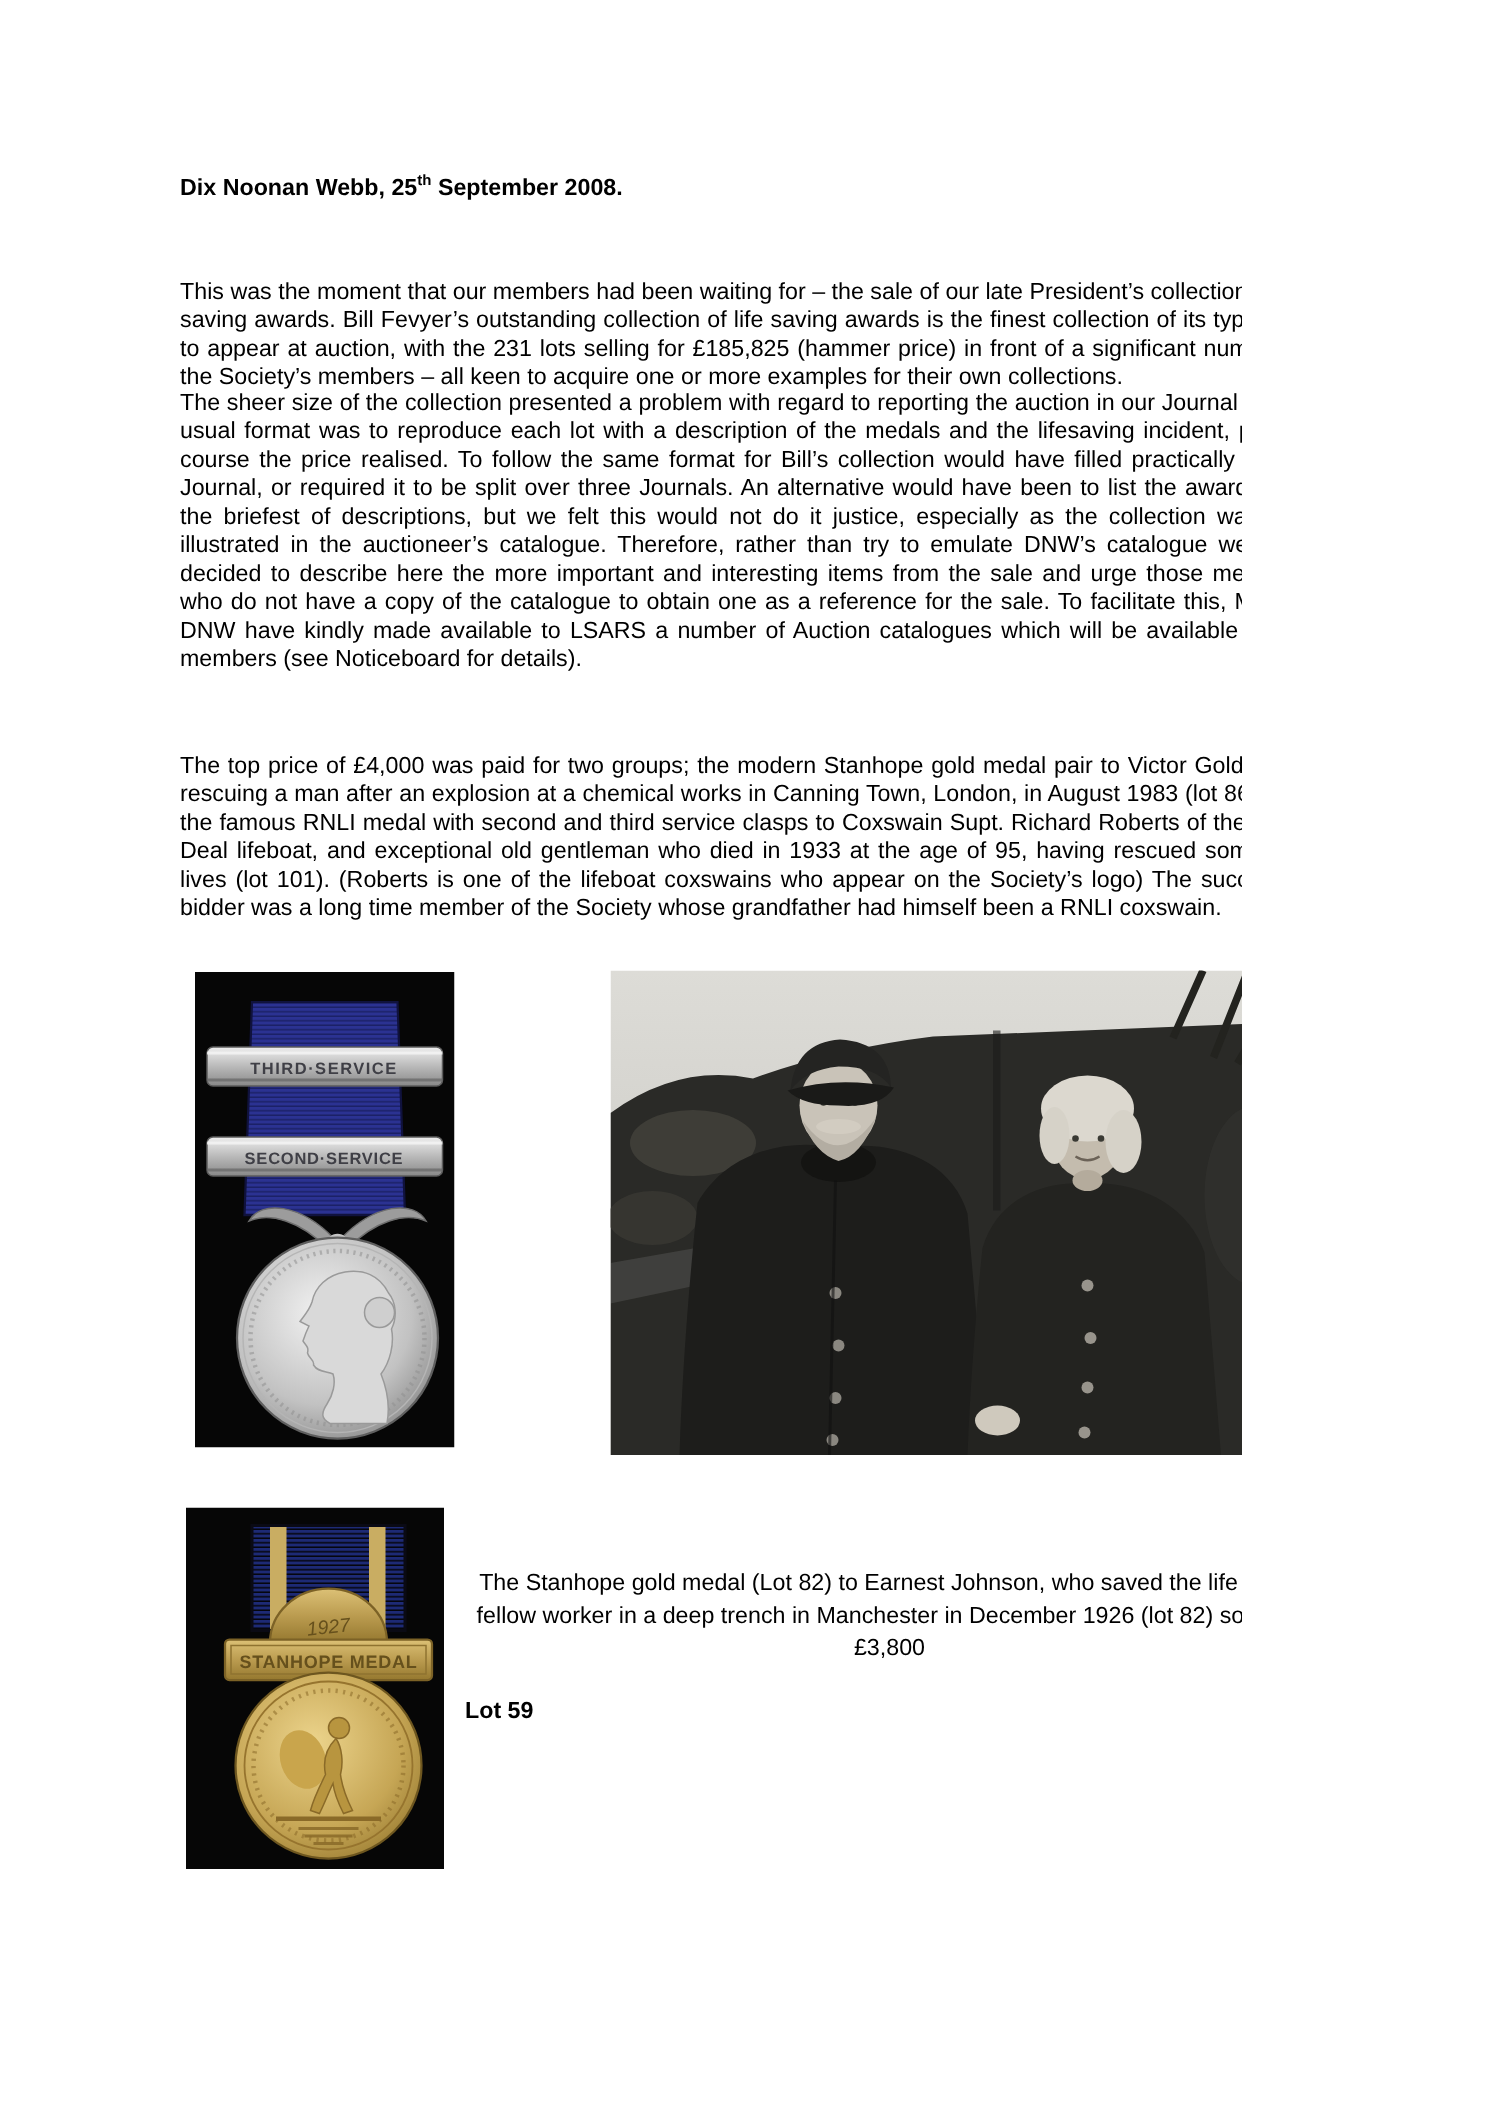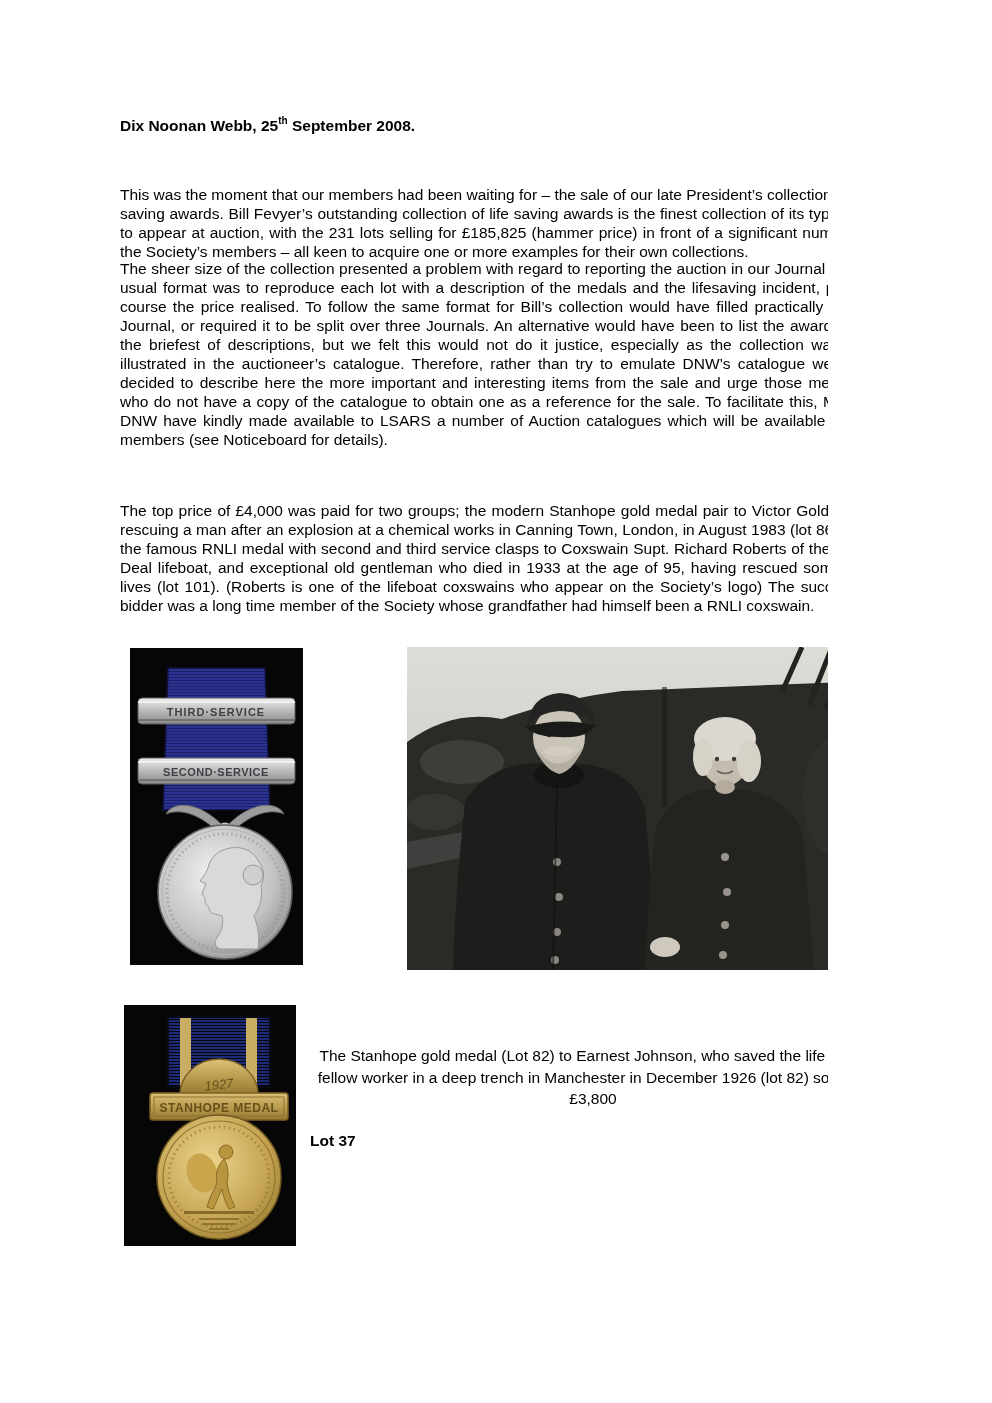--- a/index.html
+++ b/index.html
@@ -201,15 +201,15 @@
           <rect x="60" y="206" width="70" height="3" fill="#8a6a28"></rect>
           <rect x="75" y="213" width="40" height="2" fill="#8a6a28" opacity="0.85"></rect>
           <rect x="79" y="218" width="32" height="2" fill="#8a6a28" opacity="0.85"></rect>
           <rect x="85" y="223" width="20" height="2" fill="#8a6a28" opacity="0.85"></rect>
         </g>
       </g>
     </svg>
   </div>
 
   <p class="caption">The Stanhope gold medal (Lot 82) to Earnest Johnson, who saved the life of his fellow worker in a deep trench in Manchester in December 1926 (lot 82) sold, for £3,800</p>
-  <p class="lot-label">Lot 37</p>
+  <p class="lot-label">Lot 59</p>
 
 </div>
 
 </body></html>

